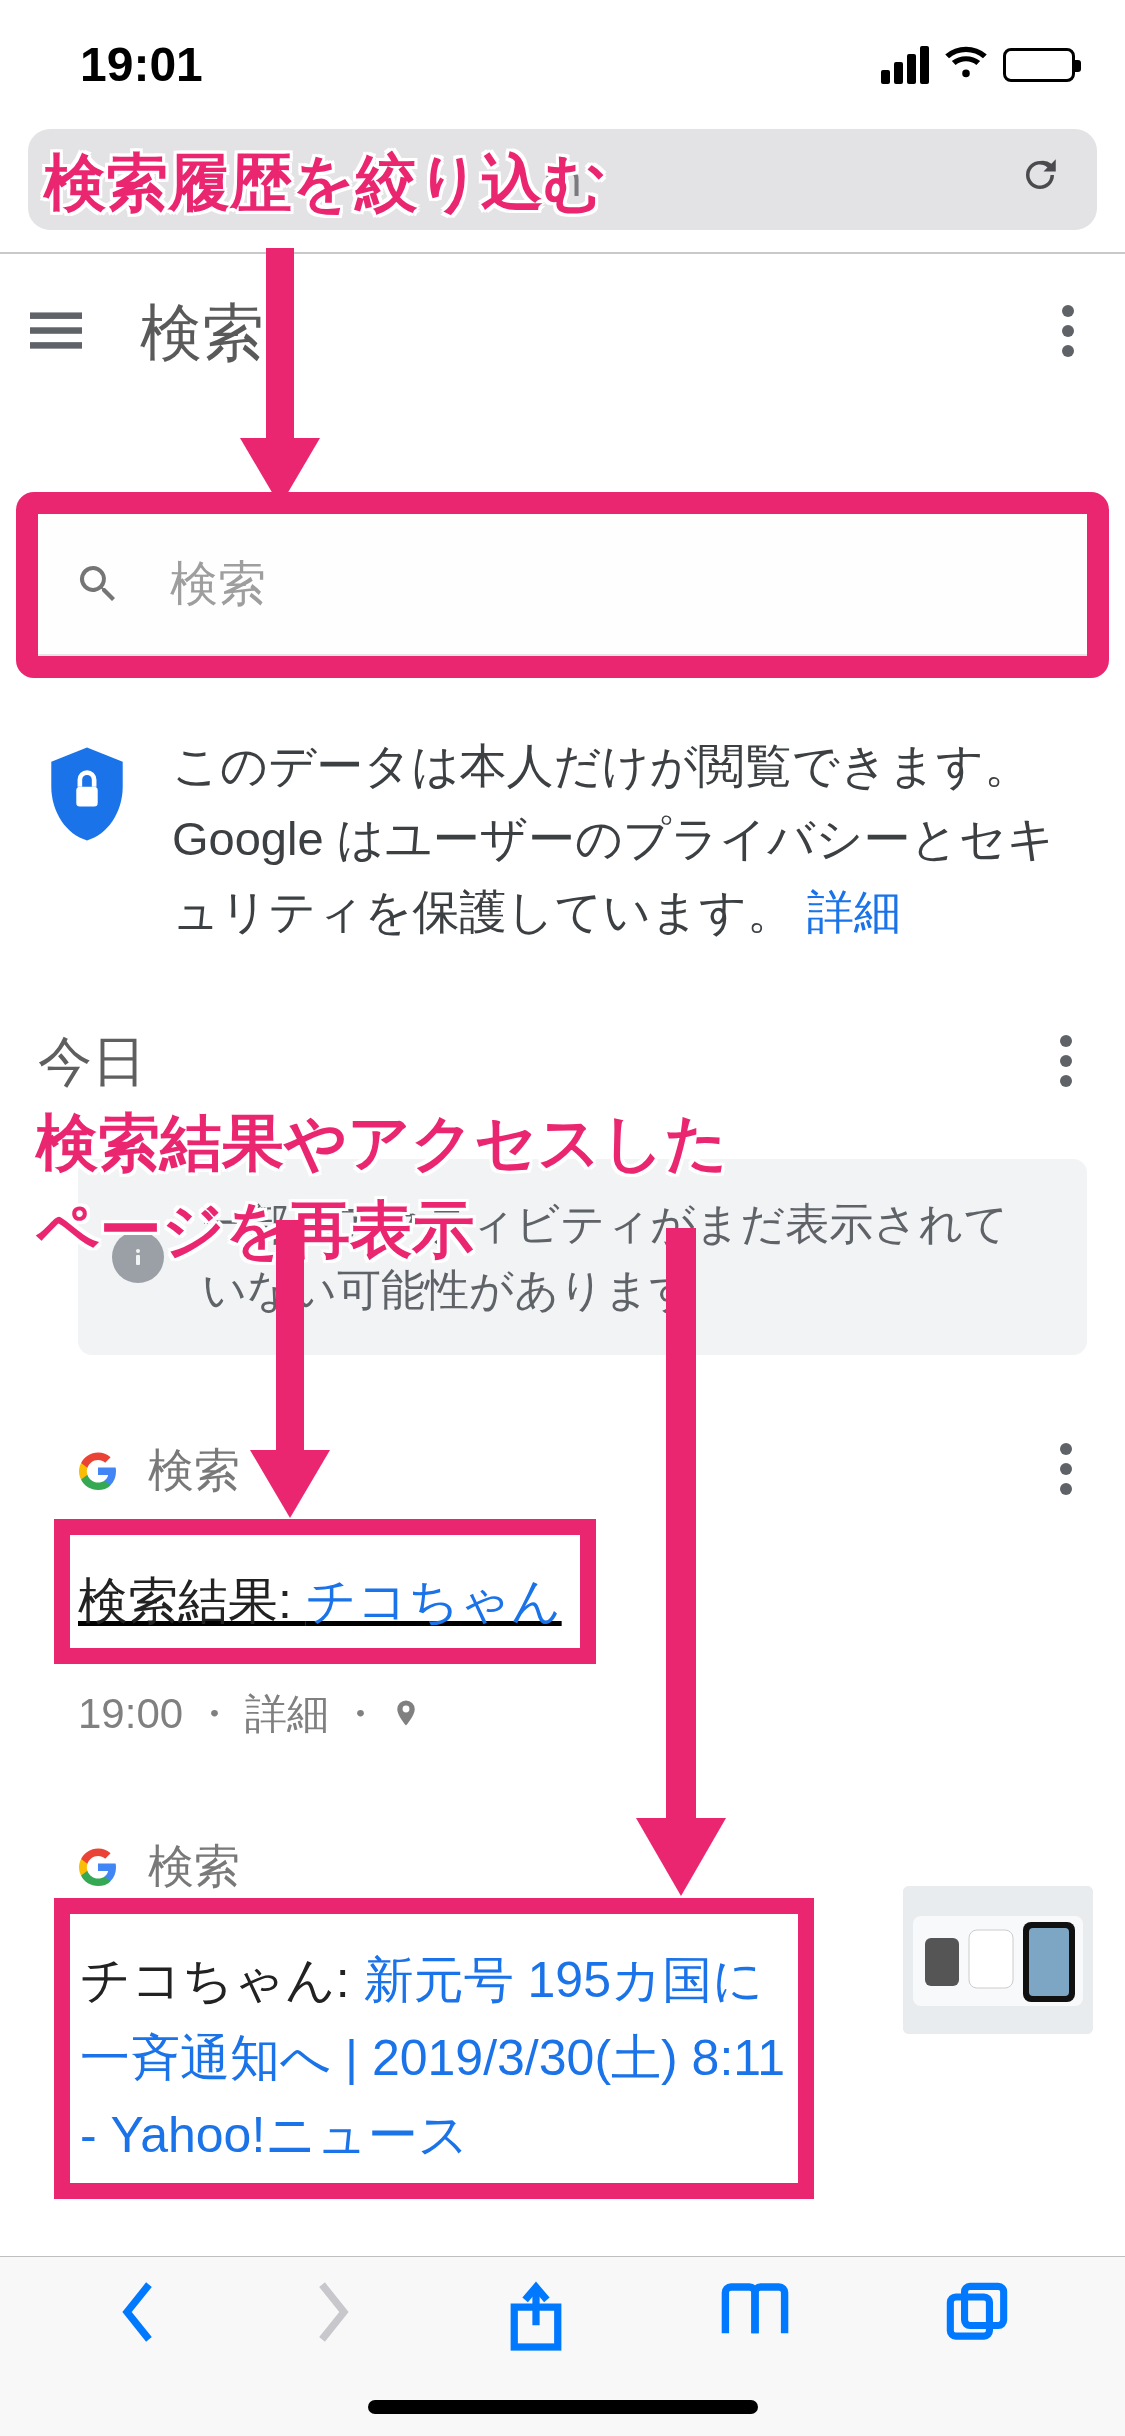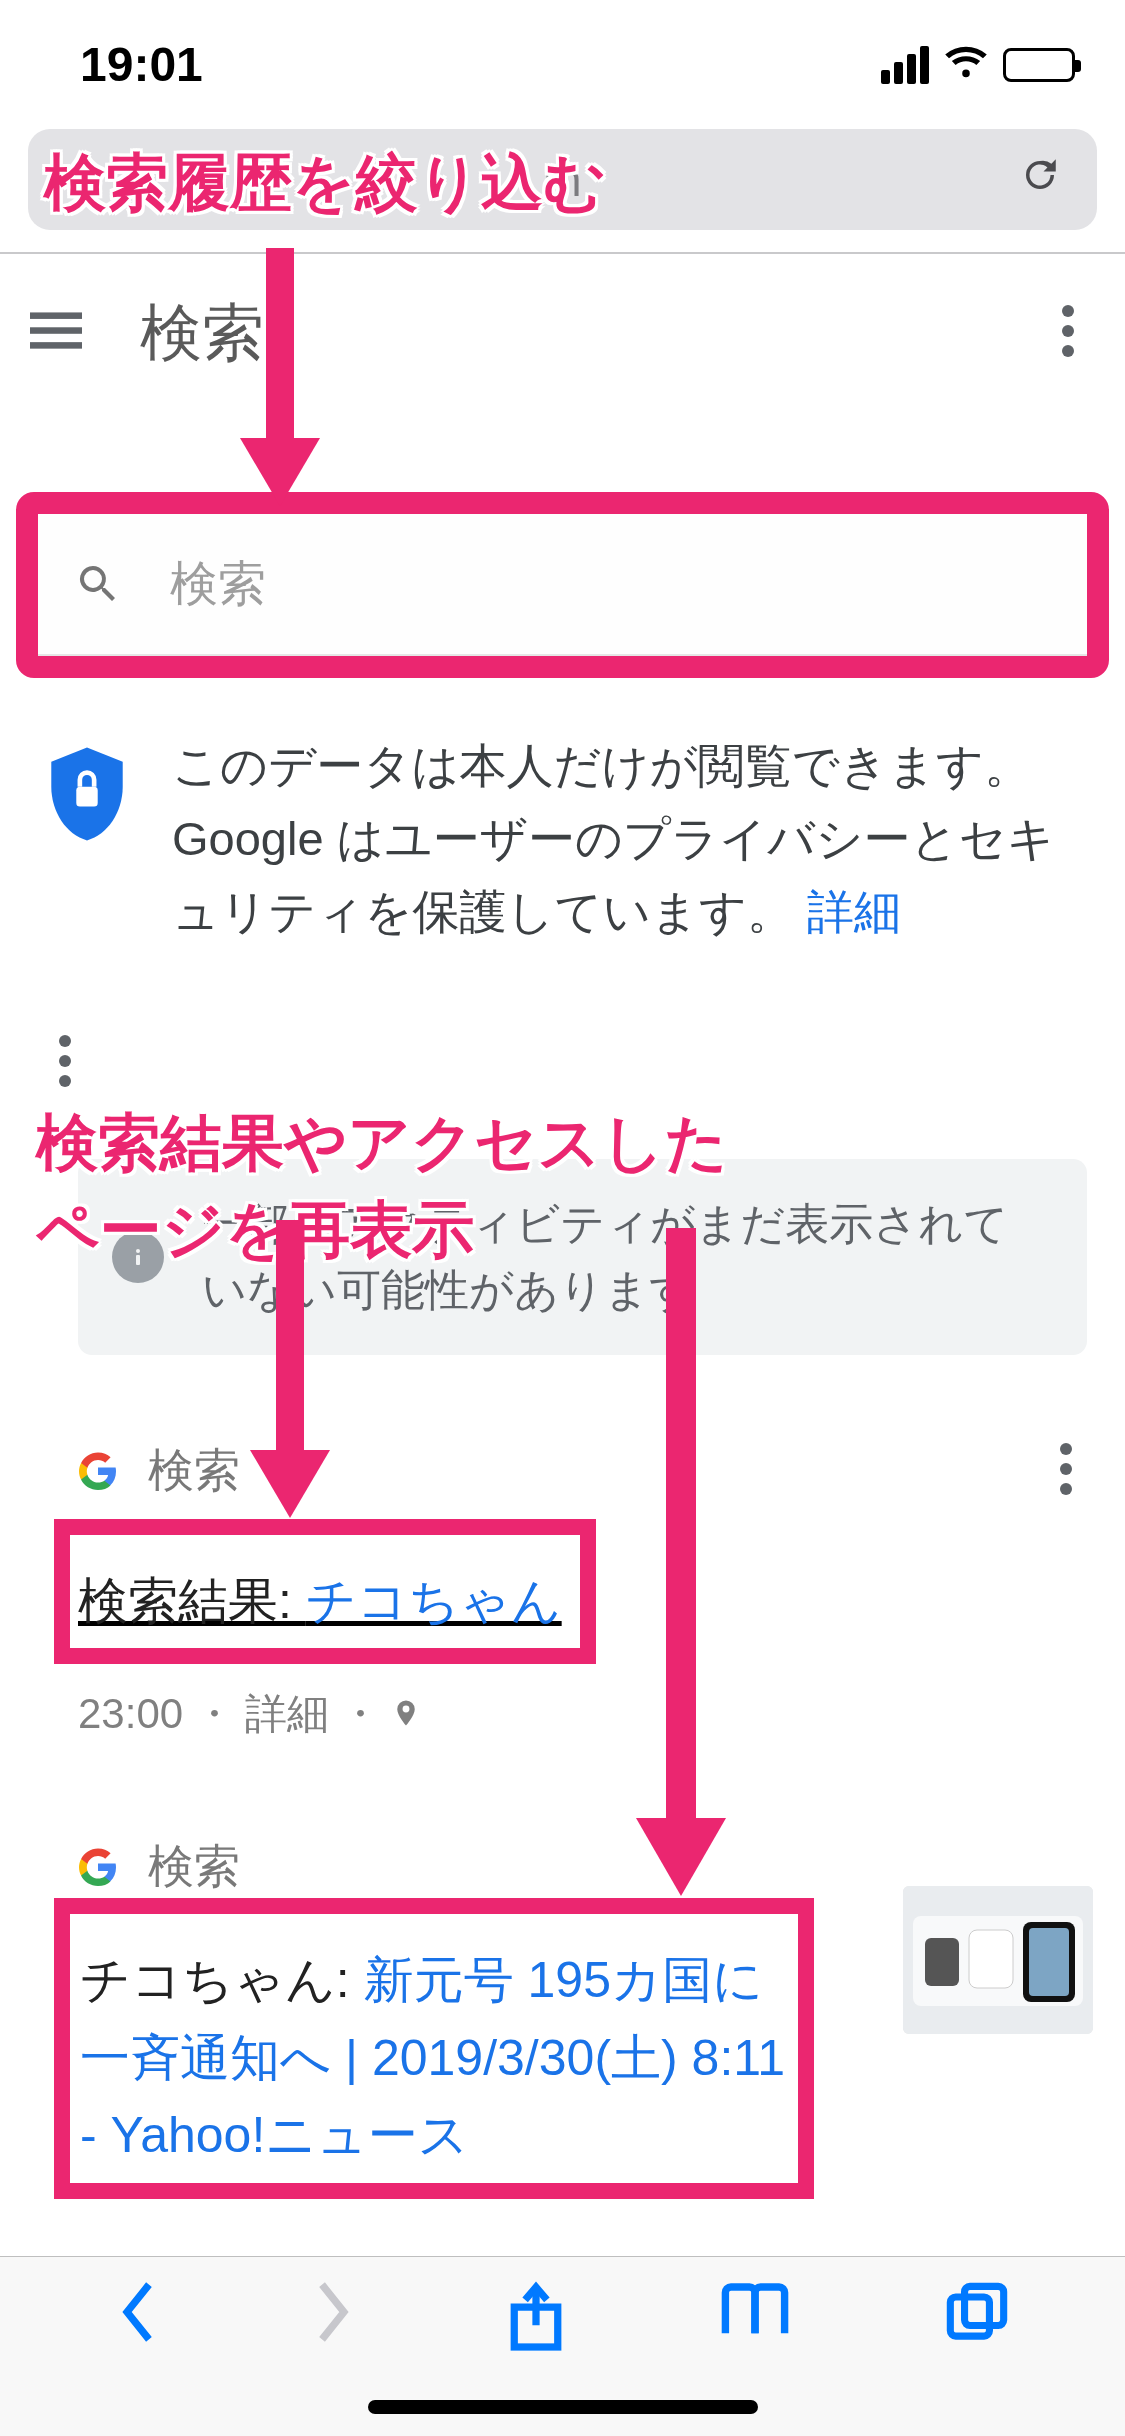--- a/index.html
+++ b/index.html
@@ -201,20 +201,21 @@
       <path d="M20 24v-4a4 4 0 018 0v4" stroke="#fff" stroke-width="2.6" fill="none"></path>
     </svg>
   </span>
   <div class="privacy-text">
     <span>このデータは本人だけが閲覧できます。Google はユーザーのプライバシーとセキュリティを保護しています。</span>
     <span class="link">詳細</span>
   </div>
 </div>
 
 <div class="section-head">
+  <div class="title">今日</div>
   <span class="vdots">
     <svg viewBox="0 0 6 26">
         <circle cx="3" cy="3" r="3" fill="#5f6368"></circle>
         <circle cx="3" cy="13" r="3" fill="#5f6368"></circle>
         <circle cx="3" cy="23" r="3" fill="#5f6368"></circle>
       </svg>
   </span>
 </div>
 
 <div class="info-box">
@@ -245,21 +246,21 @@
           <circle cx="3" cy="23" r="3" fill="#5f6368"></circle>
         </svg>
     </span>
   </div>
   <div class="pink-inline">
     <div class="result-line">
       <span class="prefix">検索結果: </span><span class="link">チコちゃん</span>
     </div>
   </div>
   <div class="meta">
-    <span>23:00</span>
+    <span>19:00</span>
     <span>・</span>
     <span>詳細</span>
     <span>・</span>
     <span class="pin">
       <svg viewBox="0 0 24 24">
           <path d="M12 2a7 7 0 00-7 7c0 5.25 7 13 7 13s7-7.75 7-13a7 7 0 00-7-7zm0 9.5A2.5 2.5 0 1112 6a2.5 2.5 0 010 5.5z"></path>
         </svg>
     </span>
   </div>
 

